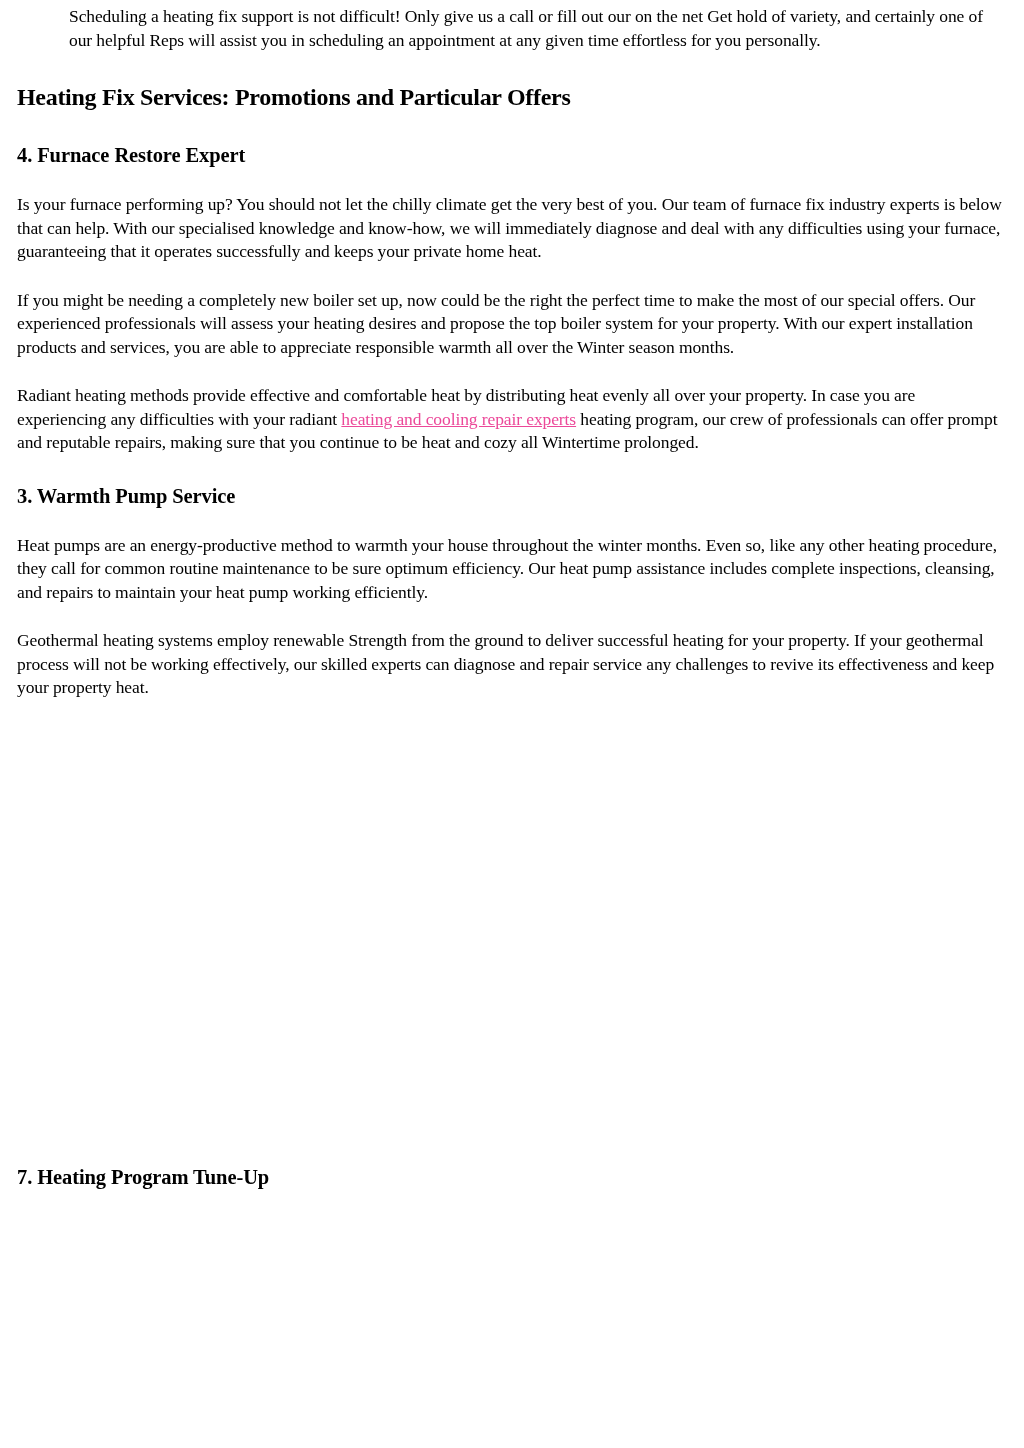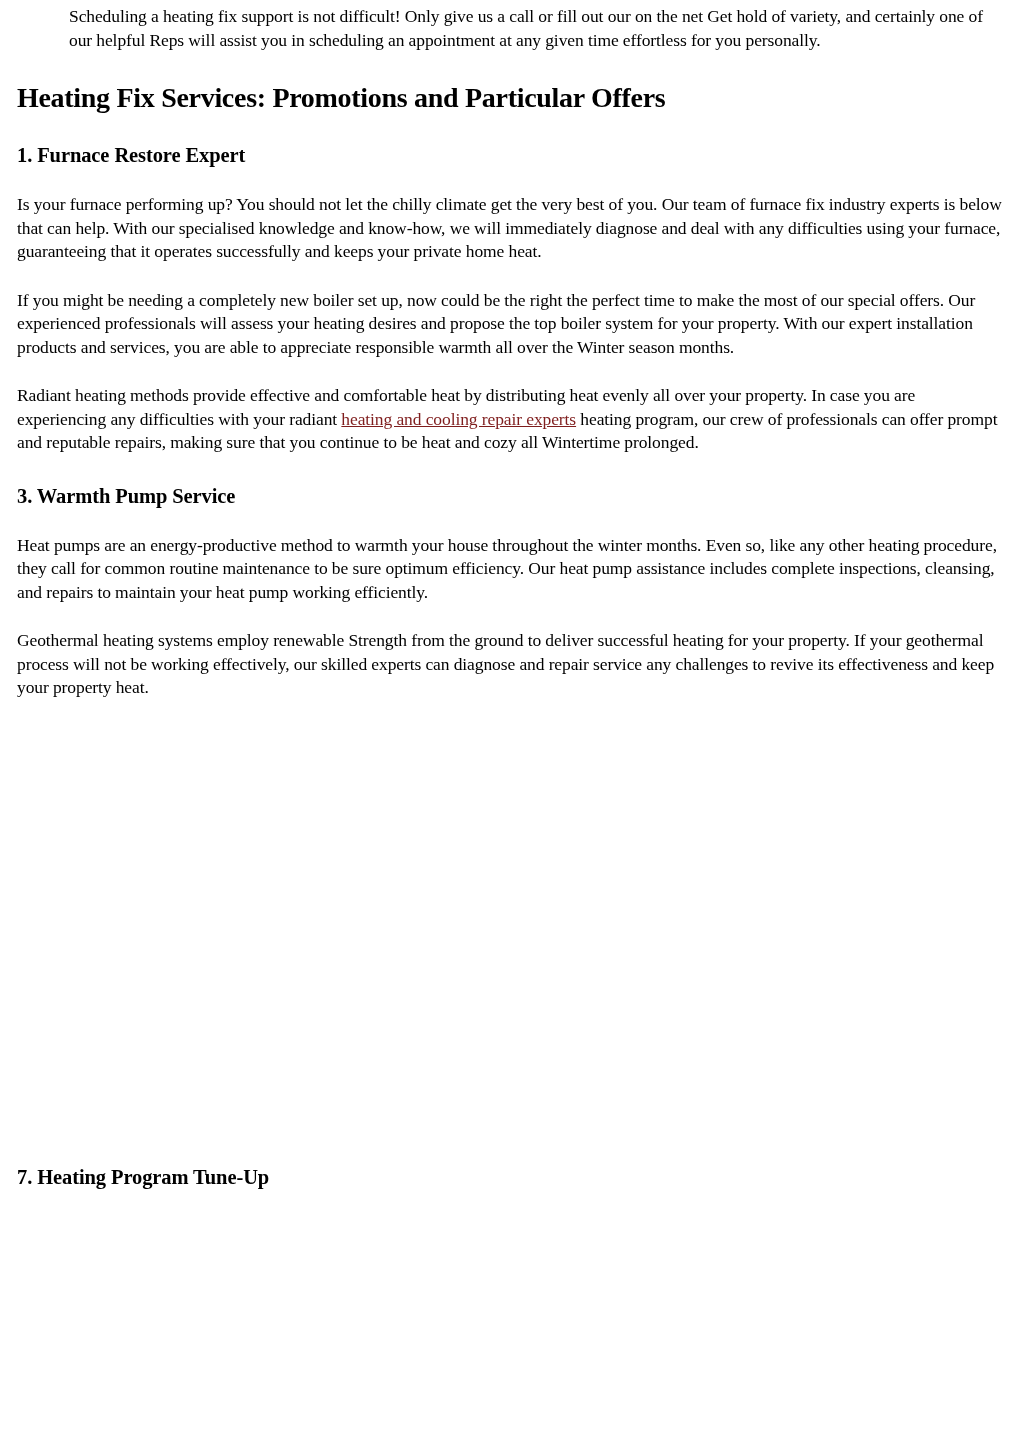--- a/index.html
+++ b/index.html
@@ -20,54 +20,54 @@
   .doc {
     padding: 5px 16px 0 17px;
     box-sizing: border-box;
     width: 1024px;
     height: 1448px;
   }
   .intro-paragraph {
     margin: 0 0 0 52px;
   }
   h1.doc-title {
-    font-size: 28px;
+    font-size: 24px;
     line-height: 33px;
     font-weight: bold;
     margin: 29px 0 0 0;
     letter-spacing: -0.3px;
     font-family: Liberation Serif, serif;
   }
   h3.section-heading {
     font-size: 20.5px;
     line-height: 25px;
     font-weight: bold;
     margin: 29px 0 0 0;
   }
   p.section-body {
     margin: 25px 0 0 0;
   }
   .spacer-gap {
     height: 436px;
   }
   a.inline-link {
-    color: #7f1d1d;
+    color: #ec4899;
     cursor: pointer;
   }
 </style>
 </head>
 <body>
 
 <div class="doc">
 
   <p class="intro-paragraph">Scheduling a heating fix support is not difficult! Only give us a call or fill out our on the net Get hold of variety, and certainly one of our helpful Reps will assist you in scheduling an appointment at any given time effortless for you personally.</p>
 
   <h1 class="doc-title">Heating Fix Services: Promotions and Particular Offers</h1>
 
-  <h3 class="section-heading">1. Furnace Restore Expert</h3>
+  <h3 class="section-heading">4. Furnace Restore Expert</h3>
 
   <p class="section-body">Is your furnace performing up? You should not let the chilly climate get the very best of you. Our team of furnace fix industry experts is below that can help. With our specialised knowledge and know-how, we will immediately diagnose and deal with any difficulties using your furnace, guaranteeing that it operates successfully and keeps your private home heat.</p>
 
 
   <p class="section-body">If you might be needing a completely new boiler set up, now could be the right the perfect time to make the most of our special offers. Our experienced professionals will assess your heating desires and propose the top boiler system for your property. With our expert installation products and services, you are able to appreciate responsible warmth all over the Winter season months.</p>
 
 
   <p class="section-body"><span>Radiant heating methods provide effective and comfortable heat by distributing heat evenly all over your property. In case you are experiencing any difficulties with your radiant </span><a class="inline-link" href="#">heating and cooling repair experts</a><span> heating program, our crew of professionals can offer prompt and reputable repairs, making sure that you continue to be heat and cozy all Wintertime prolonged.</span></p>
 
   <h3 class="section-heading">3. Warmth Pump Service</h3>

